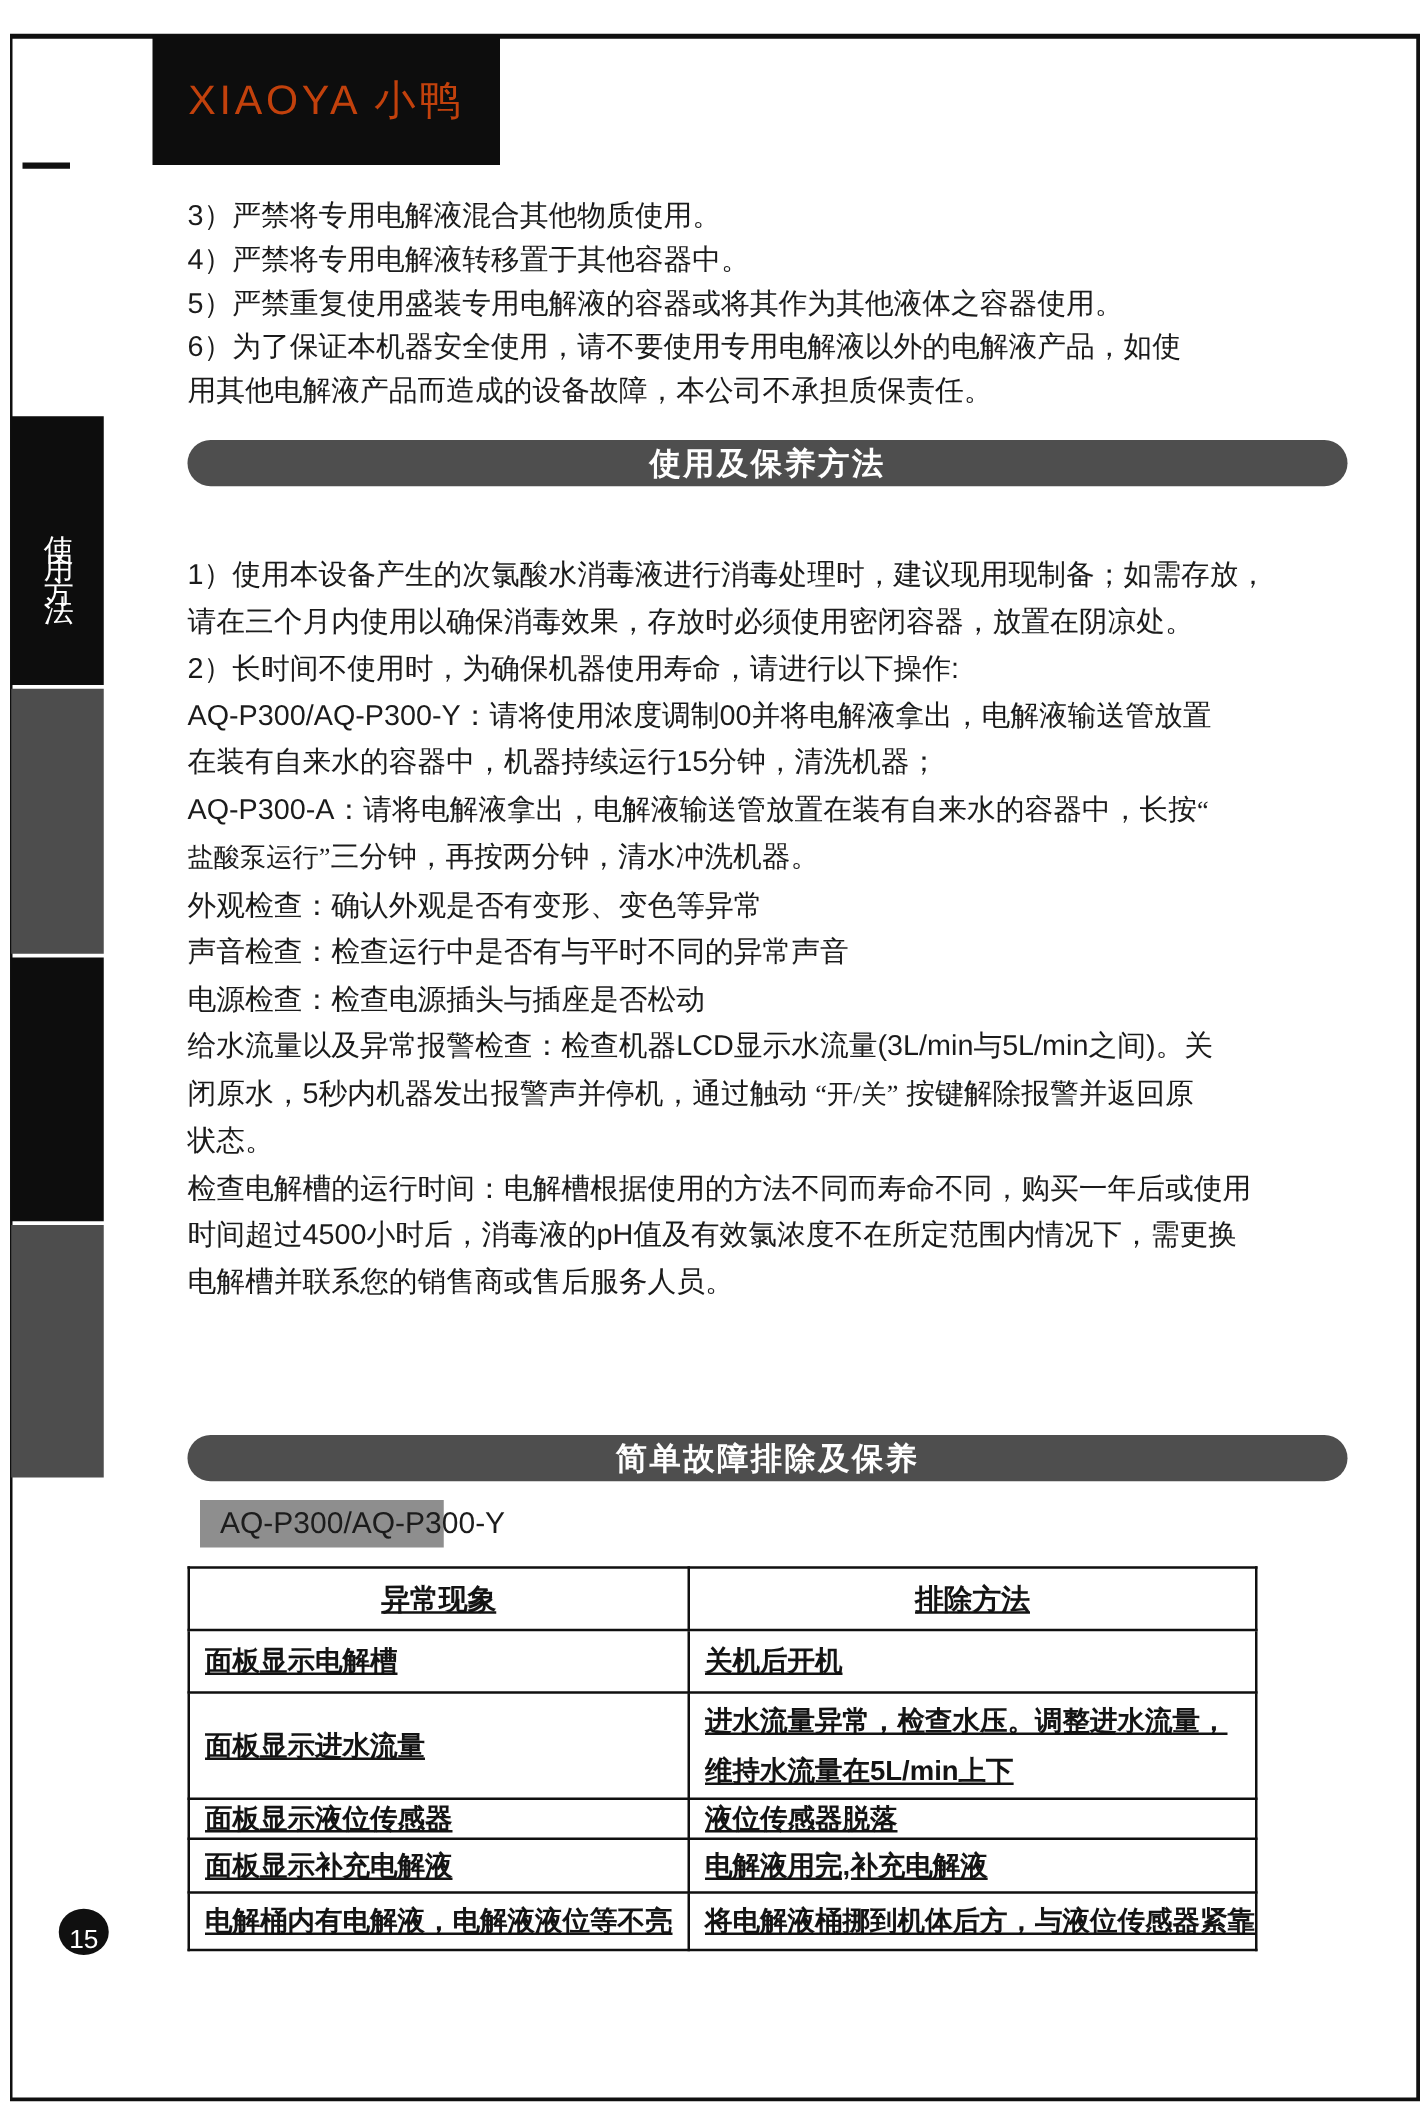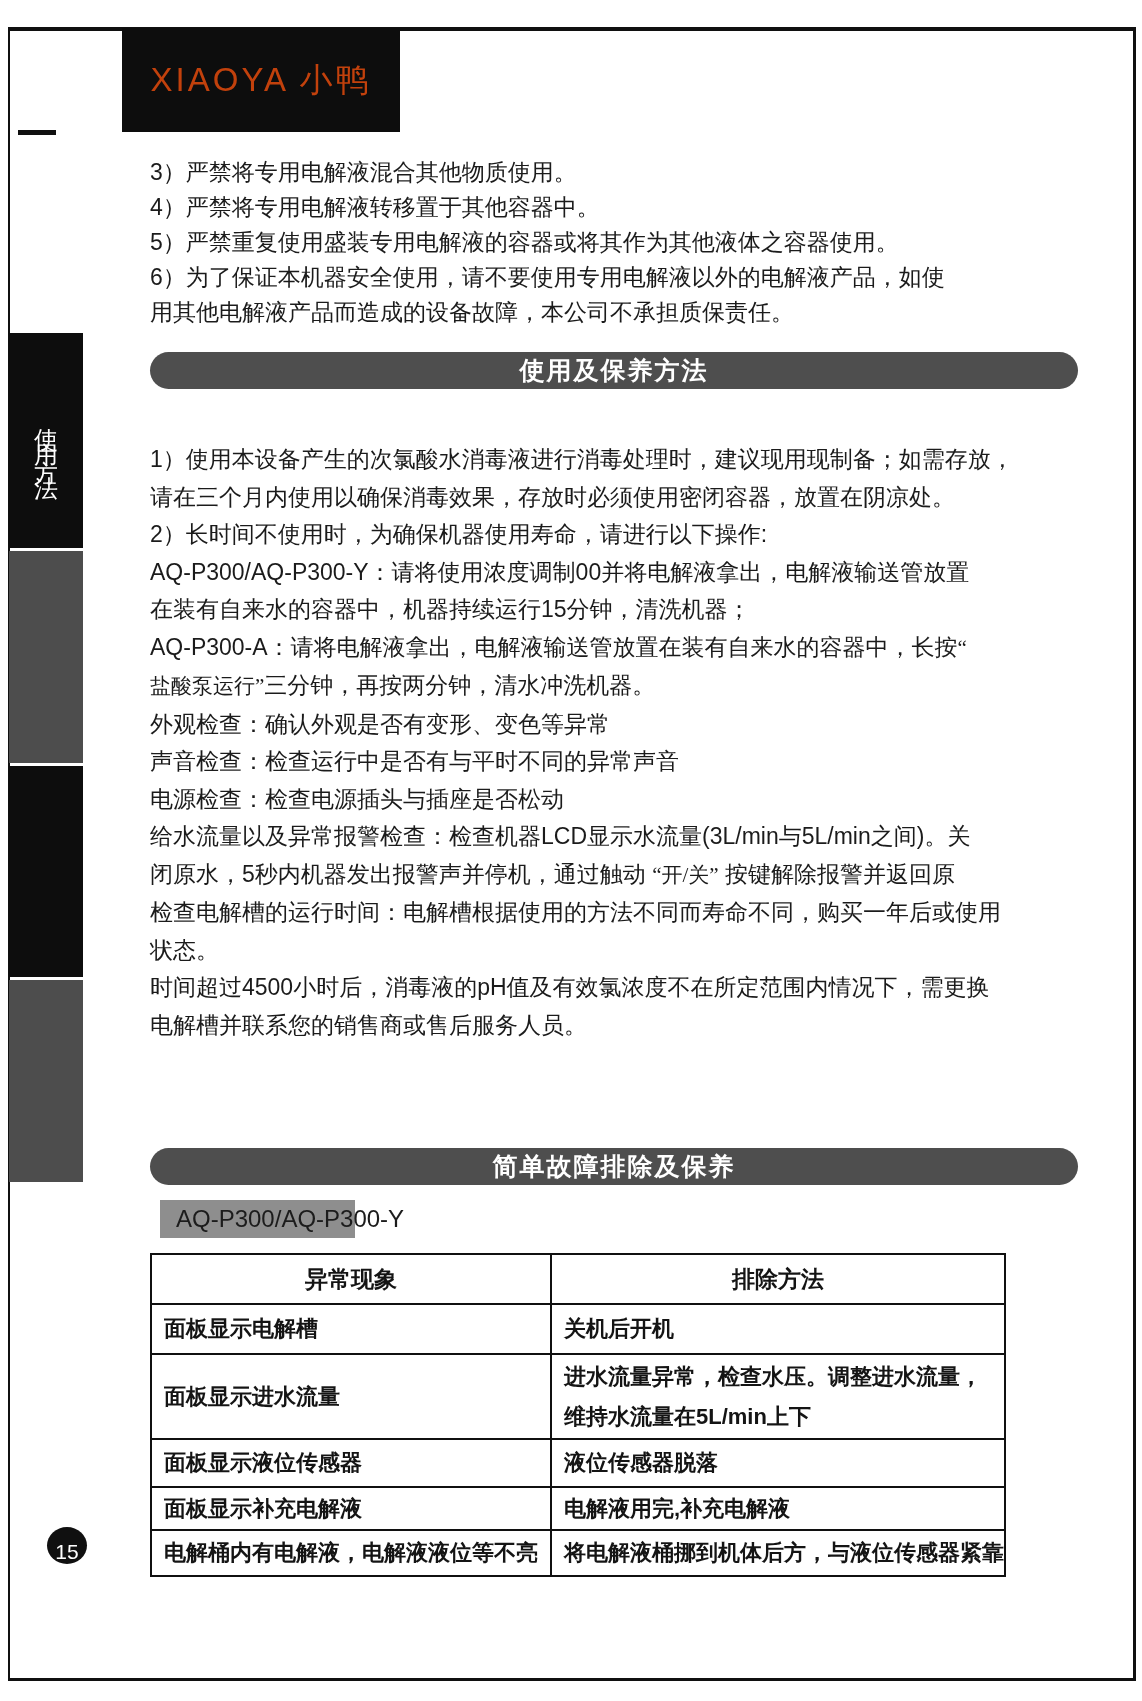--- a/index.html
+++ b/index.html
@@ -51,27 +51,27 @@
     left:160px;top:1200px;width:195px;height:38px;background:#8e8e8e;
     display:flex;align-items:center;color:#1c1c1c;font-size:24px;
     padding-left:16px;box-sizing:border-box;white-space:nowrap;
   }
   
   .fault-table{
     left:150px;top:1253px;border-collapse:collapse;table-layout:fixed;
   }
   .fault-table td,.fault-table th{
     border:2px solid #101010;font-size:22px;font-weight:bold;color:#141414;
-    padding:0 0 0 12px;text-align:left;vertical-align:middle;white-space:nowrap;
+    padding:0 0 0 12px;text-align:left;vertical-align:middle;white-space:nowrap;text-decoration:underline;
   }
   .fault-table th{text-align:center;font-size:23px;padding:0;}
   .col-c1{width:400px;}
   .col-c2{width:420px;}
   .rh{height:50px;} .r1{height:50px;} .r2{height:85px;}
-  .r3{height:48px;} .r4{height:43px;} .r5{height:46px;}
+  .r3{height:32px;} .r4{height:43px;} .r5{height:46px;}
   .cell2line{line-height:40px;}
   
   .page-circle{
     left:47px;top:1527px;width:40px;height:37px;background:#101010;border-radius:50%;
     display:flex;align-items:flex-end;justify-content:center;color:#ffffff;font-size:21px;
   }
 </style>
 </head>
 <body>
 
@@ -107,22 +107,22 @@
   <div class="line">2）长时间不使用时，为确保机器使用寿命，请进行以下操作:</div>
   <div class="line">AQ-P300/AQ-P300-Y：请将使用浓度调制00并将电解液拿出，电解液输送管放置</div>
   <div class="line">在装有自来水的容器中，机器持续运行15分钟，清洗机器；</div>
   <div class="line"><span>AQ-P300-A：请将电解液拿出，电解液输送管放置在装有自来水的容器中，长按</span><span class="serif">“</span></div>
   <div class="line"><span class="serif">盐酸泵运行”</span><span>三分钟，再按两分钟，清水冲洗机器。</span></div>
   <div class="line">外观检查：确认外观是否有变形、变色等异常</div>
   <div class="line">声音检查：检查运行中是否有与平时不同的异常声音</div>
   <div class="line">电源检查：检查电源插头与插座是否松动</div>
   <div class="line">给水流量以及异常报警检查：检查机器LCD显示水流量(3L/min与5L/min之间)。关</div>
   <div class="line"><span>闭原水，5秒内机器发出报警声并停机，通过触动 </span><span class="serif">“开/关”</span><span> 按键解除报警并返回原</span></div>
+  <div class="line">状态。</div>
   <div class="line">检查电解槽的运行时间：电解槽根据使用的方法不同而寿命不同，购买一年后或使用</div>
-  <div class="line">状态。</div>
   <div class="line">时间超过4500小时后，消毒液的pH值及有效氯浓度不在所定范围内情况下，需更换</div>
   <div class="line">电解槽并联系您的销售商或售后服务人员。</div>
 </div>
 
 <div class="abs pill pill2">
   <span class="pill-title">简单故障排除及保养</span>
 </div>
 
 <div class="abs model-label">
   <span>AQ-P300/AQ-P300-Y</span>

